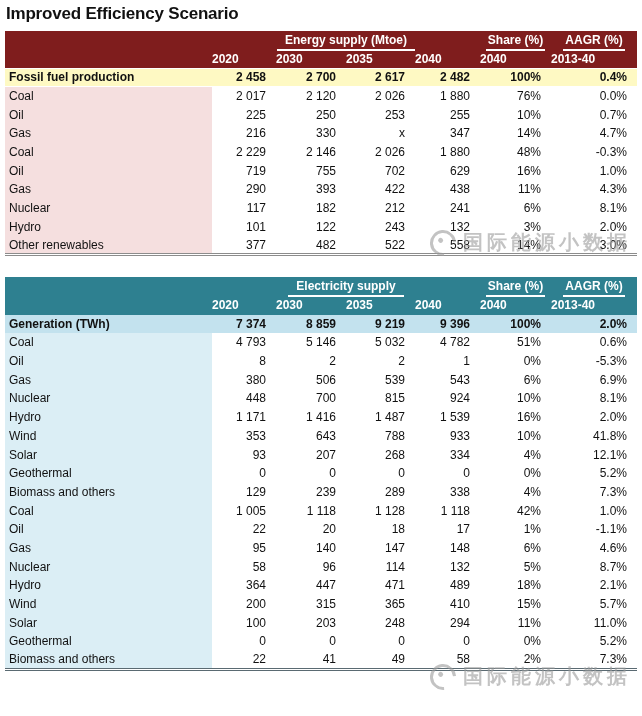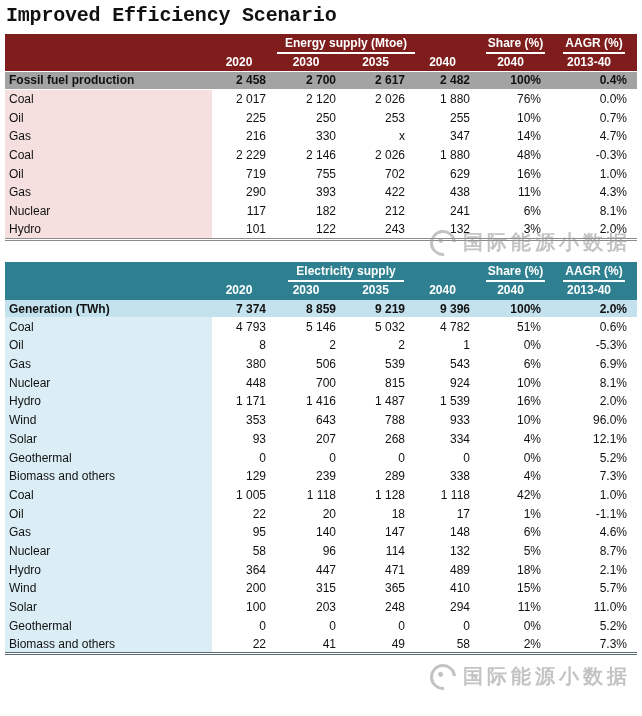--- a/index.html
+++ b/index.html
@@ -6,22 +6,22 @@
   html, body { margin: 0; padding: 0; }
   body {
     width: 642px; height: 716px;
     background: #ffffff;
     font-family: "Liberation Sans", sans-serif;
     position: relative;
     overflow: hidden;
   }
   .page { padding: 2px 5px 0 5px; }
   .page-title {
-    font-family: Liberation Mono, monospace;
-    font-size: 20px; font-weight: bold; color: #111;
+    font-family: Liberation Sans, sans-serif;
+    font-size: 17px; font-weight: bold; color: #111;
     margin: 2px 0 7px 1px; letter-spacing: -0.2px;
   }
   .tablewrap { width: 632px; }
   .tablewrap + .tablewrap { margin-top: 21px; }
   table { border-collapse: collapse; table-layout: fixed; width: 632px; }
   col.c-label { width: 207px; }
   col.c-y1 { width: 64px; }
   col.c-y2 { width: 70px; }
   col.c-y3 { width: 69px; }
   col.c-y4 { width: 65px; }
@@ -35,30 +35,30 @@
   thead th { color: #ffffff; font-weight: bold; height: 17px; }
   .t-red thead { background: #7f1d1d; }
   .t-teal thead { background: #2e8090; }
   th.group-cell { text-align: center; padding: 2px 2px 0 2px; }
   th.group-cell .u {
     display: inline-block; border-bottom: 2px solid #fff;
     padding: 0 8px 2px 8px;
   }
   th.group-cell.small { padding: 2px 0 0 0; }
   th.group-cell.small .u { padding: 0 2px 2px 2px; }
-  th.year { text-align: center; }
+  th.year { text-align: left; }
   th.corner { padding: 0; }
 
   tbody td { height: 18.7px; color: #111; }
   td.label { text-align: left; padding: 0 0 0 4px; }
   td.num { text-align: right; }
   .t-red tbody td.label { background: #f5dfdf; }
   .t-teal tbody td.label { background: #dbeef5; }
   tr.subtotal td { font-weight: bold; }
-  .t-red tr.subtotal td { background: #a3a3a3; border-top: 1px solid #fff; border-bottom: 1px solid #fff; }
+  .t-red tr.subtotal td { background: #fef9c3; border-top: 1px solid #fff; border-bottom: 1px solid #fff; }
   .t-teal tr.subtotal td { background: #c3e2ee; }
   .t-teal tr.subtotal td { border-top: 2px solid #2e8090; }
   .t-red table { border-bottom: 3px double #8c8c8c; }
   .t-teal table { border-bottom: 3px double #5a6a72; }
 
   .watermark {
     position: absolute; display: flex; align-items: center;
     color: #9c9c9c; opacity: 0.6; pointer-events: none;
     font-weight: bold; font-size: 20px; letter-spacing: 4px;
     font-family: "Liberation Sans", sans-serif;
@@ -185,20 +185,29 @@
           </tr>
           <tr>
             <td class="label">Hydro</td>
             <td class="num">101</td>
             <td class="num">122</td>
             <td class="num">243</td>
             <td class="num">132</td>
             <td class="num">3%</td>
             <td class="num">2.0%</td>
           </tr>
+          <tr>
+            <td class="label">Other renewables</td>
+            <td class="num">377</td>
+            <td class="num">482</td>
+            <td class="num">522</td>
+            <td class="num">558</td>
+            <td class="num">14%</td>
+            <td class="num">3.0%</td>
+          </tr>
         </tbody>
       </table>
     </div>
 
   <div class="tablewrap t-teal">
       <table>
         <colgroup>
           <col class="c-label">
           <col class="c-y1">
           <col class="c-y2">
@@ -279,21 +288,21 @@
             <td class="num">16%</td>
             <td class="num">2.0%</td>
           </tr>
           <tr>
             <td class="label">Wind</td>
             <td class="num">353</td>
             <td class="num">643</td>
             <td class="num">788</td>
             <td class="num">933</td>
             <td class="num">10%</td>
-            <td class="num">96.0%</td>
+            <td class="num">41.8%</td>
           </tr>
           <tr>
             <td class="label">Solar</td>
             <td class="num">93</td>
             <td class="num">207</td>
             <td class="num">268</td>
             <td class="num">334</td>
             <td class="num">4%</td>
             <td class="num">12.1%</td>
           </tr>

